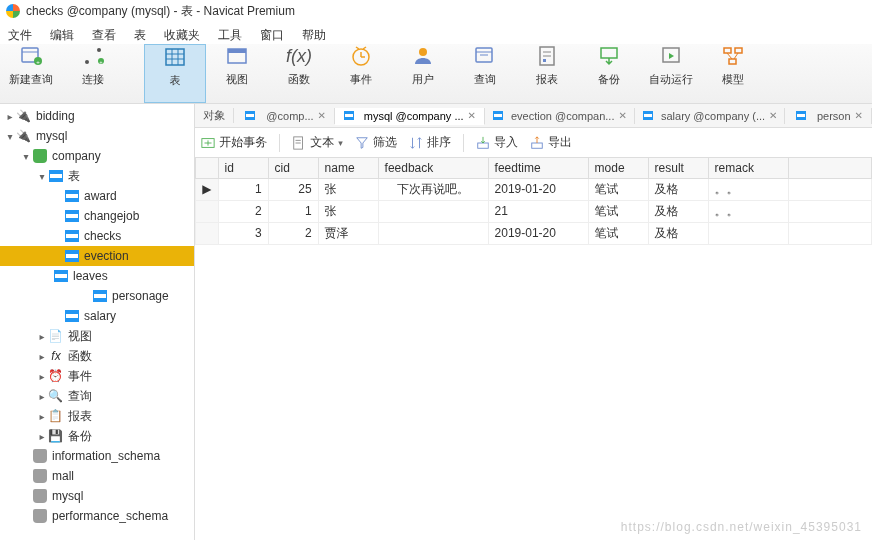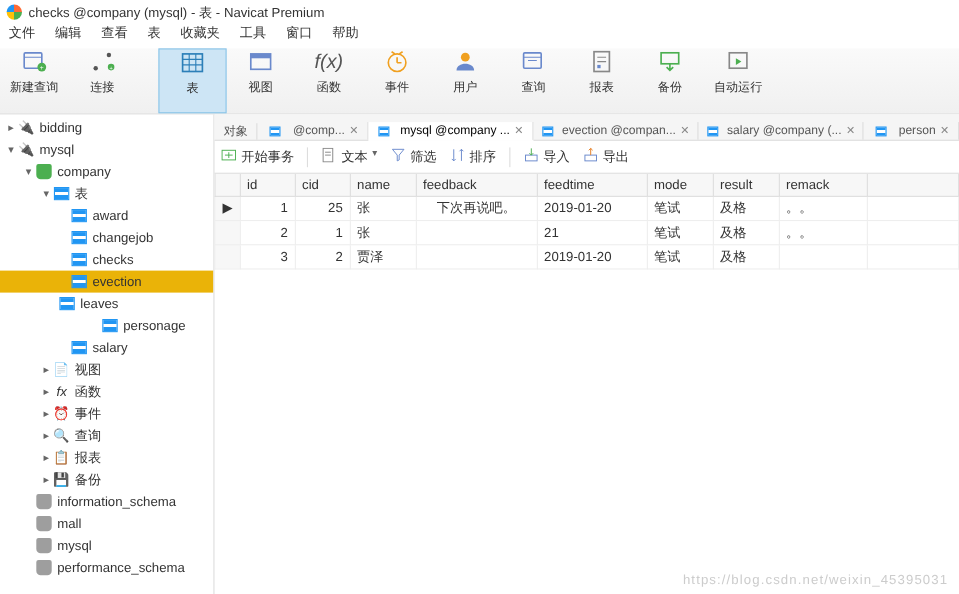--- a/index.html
+++ b/index.html
@@ -1,38 +1,38 @@
 <!DOCTYPE html>
 <html><head>
 <meta charset="utf-8">
 <style>
 * { margin: 0; padding: 0; box-sizing: border-box; font-family: "Microsoft YaHei", Arial, sans-serif; }
 body { width: 872px; height: 540px; background: #fff; font-size: 12px; color: #333; overflow: hidden; }
 .titlebar { height: 22px; background: #fff; display: flex; align-items: center; padding: 0 6px; gap: 6px; }
 .titlebar .logo { width: 14px; height: 14px; border-radius: 50%; background: conic-gradient(#ff6b35 0 90deg, #4caf50 90deg 180deg, #ffc107 180deg 270deg, #2196f3 270deg 360deg); }
-.menubar { height: 22px; display: flex; align-items: flex-start; padding: 0 8px; gap: 18px; color: #333; }
+.menubar { height: 22px; display: flex; align-items: flex-end; padding: 0 8px; gap: 18px; color: #333; }
 .menubar span { cursor: default; }
 .toolbar { height: 60px; background: linear-gradient(#fafafa, #f0f0f0); border-bottom: 1px solid #ddd; display: flex; }
 .toolbar-btn { width: 62px; display: flex; flex-direction: column; align-items: center; justify-content: flex-start; gap: 4px; cursor: default; }
 .toolbar-btn.active { background: #cde5f5; border: 1px solid #8bc5e8; }
 .toolbar-btn .tb-label { font-size: 11px; color: #333; }
 .tb-icon { width: 24px; height: 24px; display: flex; align-items: center; justify-content: center; }
 .main { display: flex; height: calc(540px - 22px - 22px - 60px); }
 .sidebar { width: 210px; border-right: 1px solid #ddd; overflow: auto; padding-top: 2px; }
 .tree-item { display: flex; align-items: center; height: 20px; padding-left: 4px; cursor: default; }
 .tree-item.selected { background: #eab308; }
 .tree-chev { width: 12px; text-align: center; color: #666; font-size: 10px; }
 .tree-icon { width: 16px; height: 16px; margin-right: 4px; display: flex; align-items: center; justify-content: center; }
 .content { flex: 1; display: flex; flex-direction: column; }
-.tabs { height: 24px; background: #f5f5f5; border-bottom: 1px solid #ddd; display: flex; align-items: flex-end; }
+.tabs { height: 24px; background: #f5f5f5; border-bottom: 1px solid #ddd; display: flex; align-items: center; }
 .tab { display: flex; align-items: center; padding: 0 8px; gap: 4px; border-right: 1px solid #ddd; font-size: 11px; color: #555; max-width: 150px; white-space: nowrap; overflow: hidden; }
 .tab.active { background: #fff; border-bottom: 1px solid #fff; margin-bottom: -1px; color: #000; }
 .tab .close { color: #888; font-size: 10px; }
 .mini-toolbar { height: 30px; border-bottom: 1px solid #ddd; display: flex; align-items: center; padding: 0 6px; gap: 12px; }
-.mini-btn { display: flex; align-items: flex-start; gap: 4px; font-size: 12px; color: #333; cursor: default; }
+.mini-btn { display: flex; align-items: center; gap: 4px; font-size: 12px; color: #333; cursor: default; }
 .mini-btn svg { width: 14px; height: 14px; }
 .grid { flex: 1; overflow: auto; }
 .grid table { border-collapse: collapse; width: 100%; }
 .grid th { background: #f7f7f7; border: 1px solid #ddd; border-top: none; text-align: left; padding: 2px 6px; font-weight: normal; height: 20px; font-size: 12px; }
 .grid td { border: 1px solid #eee; padding: 2px 6px; height: 22px; font-size: 12px; }
 .grid .rowptr { width: 18px; background: #f7f7f7; text-align: center; }
 .watermark { position: absolute; right: 10px; bottom: 6px; color: #ccc; font-size: 12px; letter-spacing: 1px; }
 .icon-db { width:14px; height:14px; background:#9e9e9e; border-radius:2px 2px 4px 4px; }
 .icon-db.green { background: #4caf50; }
 .icon-table { width:14px; height:12px; border:1px solid #2196f3; background:linear-gradient(#2196f3 0 33%, #fff 33% 66%, #2196f3 66% 100%); }
@@ -160,20 +160,32 @@
     <span class="tb-label">备份</span>
   </div>
   <div class="toolbar-btn">
     <div class="tb-icon">
         <svg viewBox="0 0 24 24">
           <rect x="4" y="4" width="16" height="14" fill="none" stroke="#888" stroke-width="1.5"></rect>
           <path d="M10 9l5 3-5 3z" fill="#4caf50"></path>
         </svg>
       </div>
     <span class="tb-label">自动运行</span>
+  </div>
+  <div class="toolbar-btn">
+    <div class="tb-icon">
+        <svg viewBox="0 0 24 24">
+          <rect x="3" y="4" width="7" height="5" fill="none" stroke="#e67e22" stroke-width="1.5"></rect>
+          <rect x="14" y="4" width="7" height="5" fill="none" stroke="#e67e22" stroke-width="1.5"></rect>
+          <rect x="8" y="15" width="7" height="5" fill="none" stroke="#e67e22" stroke-width="1.5"></rect>
+          <line x1="6" y1="9" x2="11" y2="15" stroke="#e67e22"></line>
+          <line x1="17" y1="9" x2="13" y2="15" stroke="#e67e22"></line>
+        </svg>
+      </div>
+    <span class="tb-label">模型</span>
   </div>
 </div>
 
 <div class="main">
 
   <div class="sidebar">
     <div class="tree-item" style="padding-left:4px">
       <span class="tree-chev">▸</span>
       <span class="tree-icon">🔌</span>
       <span>bidding</span>

